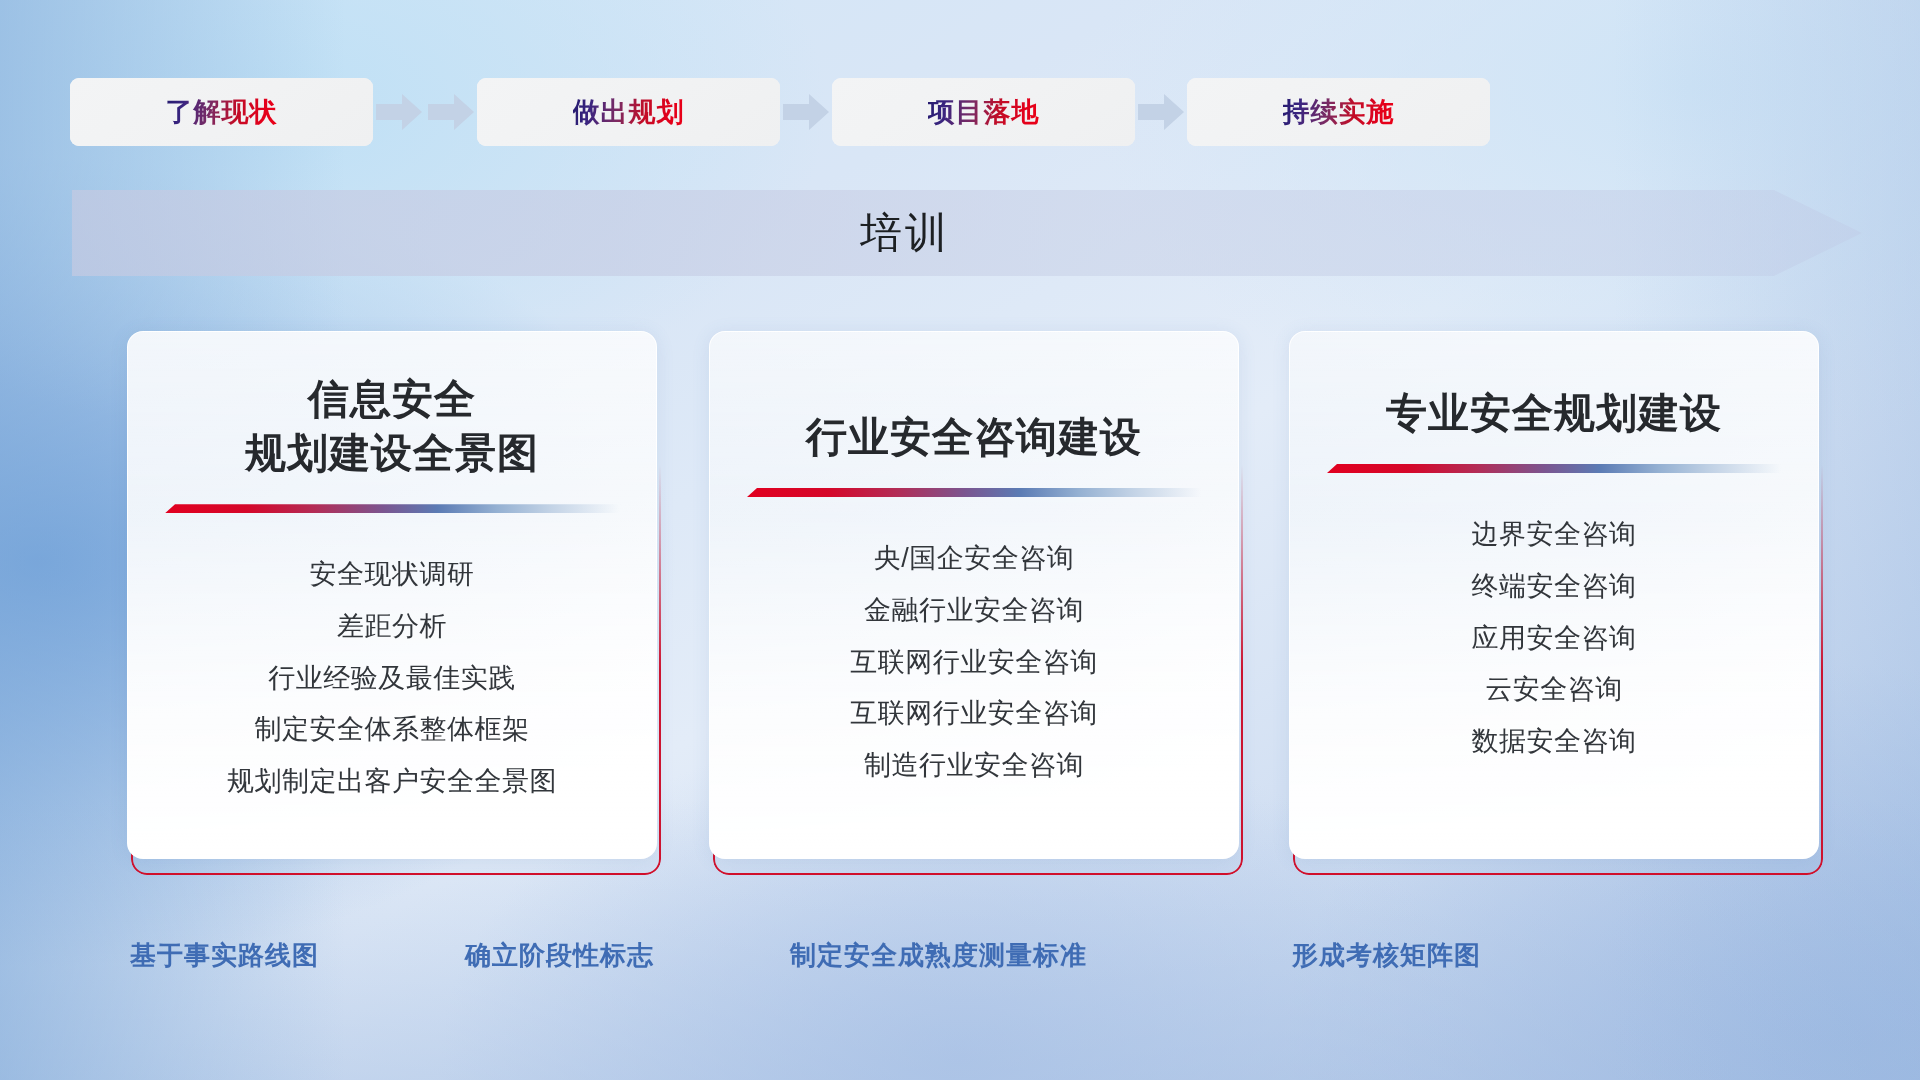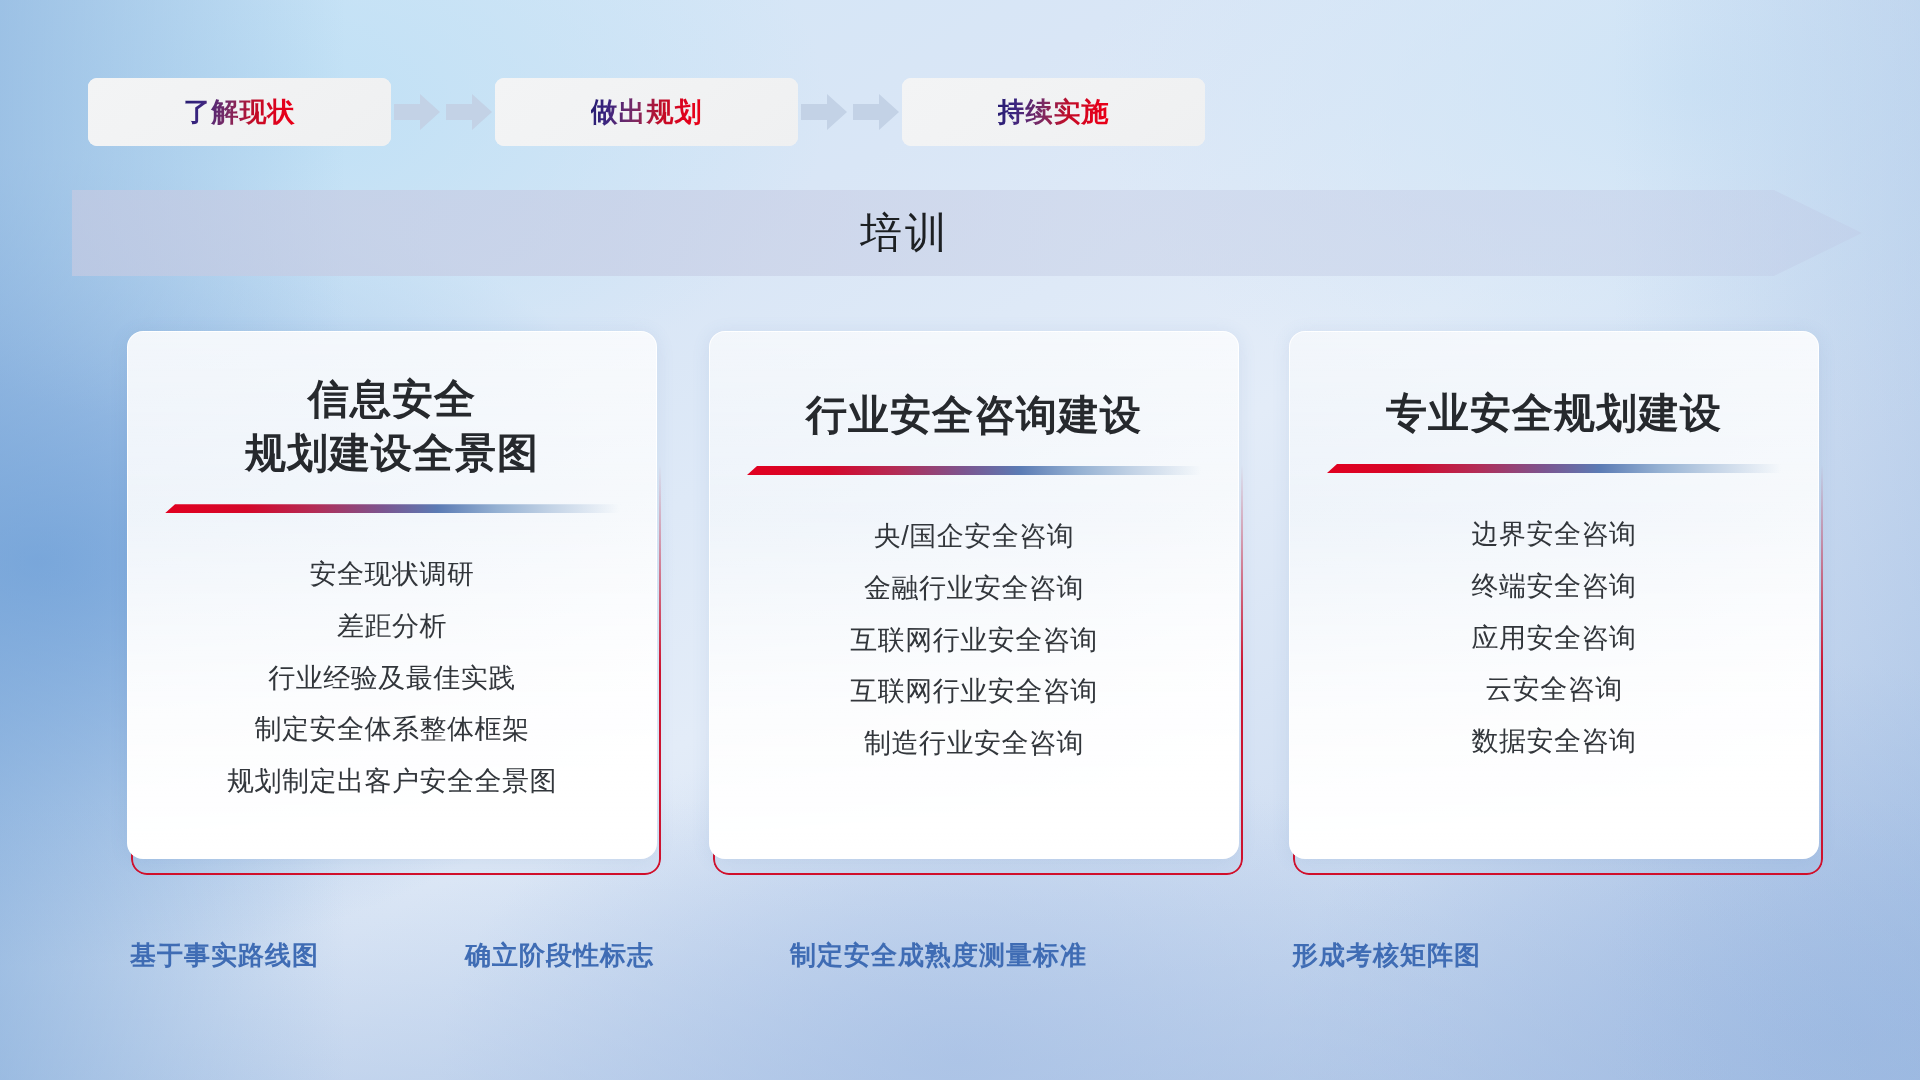--- a/index.html
+++ b/index.html
@@ -33,21 +33,21 @@
     inset: 0;
     background:
       linear-gradient(to right, rgba(120,165,215,.55) 0%, rgba(120,165,215,0) 18%),
       linear-gradient(to left,  rgba(140,175,220,.30) 0%, rgba(140,175,220,0) 16%),
       linear-gradient(to top,   rgba(150,180,222,.38) 0%, rgba(150,180,222,0) 26%);
   }
 
   
   #steps {
     position: absolute;
-    left: 88px;
+    left: 70px;
     top: 78px;
     width: 1790px;
     height: 68px;
     display: flex;
     align-items: center;
   }
   .step-box {
     position: relative;
     flex: 0 0 303px;
     height: 68px;
@@ -255,20 +255,24 @@
     <div class="step-box-inner"></div>
     <span class="step-label">做出规划</span>
   </div>
 
   <div class="step-arrow">
     <svg width="46" height="36" viewBox="0 0 46 36" aria-hidden="true">
       <path d="M0 10 H26 V0 L46 18 L26 36 V26 H0 Z" fill="#c3d2e6"></path>
     </svg>
   </div>
 
+  <div class="step-box">
+    <div class="step-box-inner"></div>
+    <span class="step-label">项目落地</span>
+  </div>
 
   <div class="step-arrow">
     <svg width="46" height="36" viewBox="0 0 46 36" aria-hidden="true">
       <path d="M0 10 H26 V0 L46 18 L26 36 V26 H0 Z" fill="#c3d2e6"></path>
     </svg>
   </div>
 
   <div class="step-box">
     <div class="step-box-inner"></div>
     <span class="step-label">持续实施</span>
@@ -299,21 +303,21 @@
         <div class="card-list-item">行业经验及最佳实践</div>
         <div class="card-list-item">制定安全体系整体框架</div>
         <div class="card-list-item">规划制定出客户安全全景图</div>
       </div>
     </div>
   </div>
 
   <div class="card card-2">
     <div class="card-accent"></div>
     <div class="card-body">
-      <div class="card-title" style="margin-top:56px">
+      <div class="card-title" style="margin-top:78px">
         <div>行业安全咨询建设</div>
       </div>
       <div class="card-divider">
         <div class="bar"></div>
       </div>
       <div class="card-list">
         <div class="card-list-item">央/国企安全咨询</div>
         <div class="card-list-item">金融行业安全咨询</div>
         <div class="card-list-item">互联网行业安全咨询</div>
         <div class="card-list-item">互联网行业安全咨询</div>

